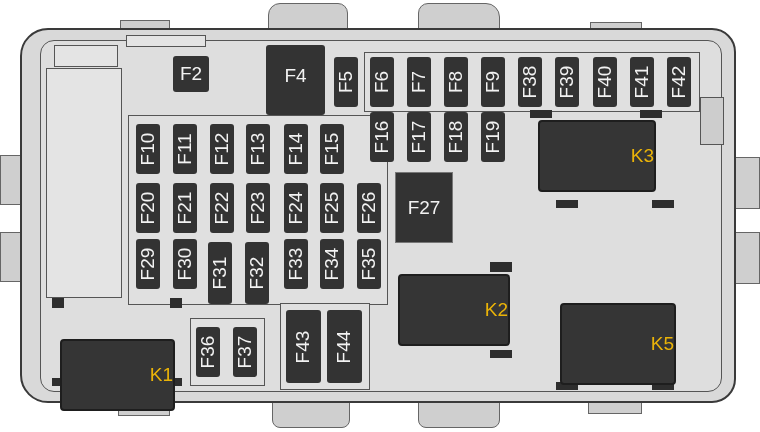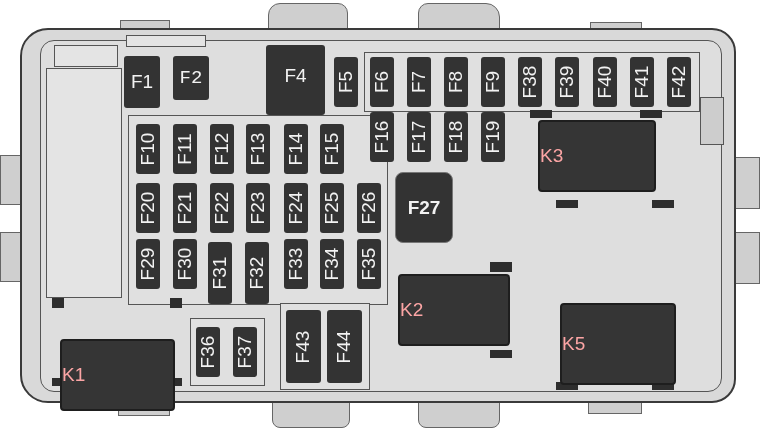--- a/index.html
+++ b/index.html
@@ -7,21 +7,21 @@
          font-family: "Liberation Sans", sans-serif; }
   .abs { position: absolute; box-sizing: border-box; }
   .body-shell { background: #d9d9d9; border: 2px solid #3a3a3a; }
   .panel { background: #dcdcdc; border: 1.5px solid #555; }
   .tab { background: #cfcfcf; border: 1.5px solid #666; }
   .fuse { background: #333333; border-radius: 3px; color: #f2f2f2;
           display: flex; align-items: center; justify-content: center; }
   .fuse span { font-size: 19px; white-space: nowrap; display: inline-block; }
   .fuse.v span { transform: rotate(-90deg); }
   .relay { background: #353535; border-radius: 4px; border: 2px solid #1e1e1e;
-           color: #fca5a5; display: flex; align-items: center; justify-content: flex-start; }
+           color: #eab308; display: flex; align-items: center; justify-content: flex-end; }
   .relay span { font-size: 19px; }
   .clip { background: #2e2e2e; }
 </style>
 </head>
 <body>
 
 <div class="abs" style="left:0;top:0;width:760px;height:432px;">
 
   <div class="abs tab" style="left:0;top:155px;width:30px;height:50px;"></div>
   <div class="abs tab" style="left:0;top:232px;width:30px;height:50px;"></div>
@@ -57,24 +57,21 @@
   <div class="abs clip" style="left:170px;top:378px;width:12px;height:8px;"></div>
   <div class="abs clip" style="left:490px;top:262px;width:22px;height:10px;"></div>
   <div class="abs clip" style="left:490px;top:350px;width:22px;height:8px;"></div>
   <div class="abs clip" style="left:530px;top:110px;width:22px;height:8px;"></div>
   <div class="abs clip" style="left:640px;top:110px;width:22px;height:8px;"></div>
   <div class="abs clip" style="left:556px;top:200px;width:22px;height:8px;"></div>
   <div class="abs clip" style="left:652px;top:200px;width:22px;height:8px;"></div>
   <div class="abs clip" style="left:556px;top:382px;width:22px;height:8px;"></div>
   <div class="abs clip" style="left:652px;top:382px;width:22px;height:8px;"></div>
 
-  <div class="abs fuse" style="left:124px;top:56px;width:36px;height:52px;">
-      <span>F1</span>
-    </div>
-  <div class="abs fuse" style="left:173px;top:56px;width:36px;height:44px;font-family:Liberation Mono, monospace;">
+  <div class="abs fuse" style="left:173px;top:56px;width:36px;height:36px;">
       <span>F2</span>
     </div>
   <div class="abs fuse" style="left:266px;top:45px;width:59px;height:70px;align-items:flex-start;padding-top:20px;">
       <span>F4</span>
     </div>
 
   <div class="abs fuse v" style="left:334px;top:57px;width:24px;height:50px;">
       <span>F5</span>
     </div>
   <div class="abs fuse v" style="left:370px;top:57px;width:24px;height:50px;">
@@ -181,21 +178,21 @@
       <span>F35</span>
     </div>
 
   <div class="abs fuse v" style="left:196px;top:327px;width:24px;height:50px;">
       <span>F36</span>
     </div>
   <div class="abs fuse v" style="left:233px;top:327px;width:24px;height:50px;">
       <span>F37</span>
     </div>
 
-  <div class="abs fuse" style="left:395px;top:172px;width:58px;height:71px;border-radius:8px;border:1.5px solid #777;font-weight:bold;">
+  <div class="abs fuse" style="left:395px;top:172px;width:58px;height:71px;border-radius:0;border:1.5px solid #777;">
       <span>F27</span>
     </div>
   <div class="abs fuse v" style="left:286px;top:310px;width:35px;height:73px;">
       <span>F43</span>
     </div>
   <div class="abs fuse v" style="left:327px;top:310px;width:35px;height:73px;">
       <span>F44</span>
     </div>
 
   <div class="abs relay" style="left:60px;top:307px;width:115px;height:72px;margin-top:32px;">

